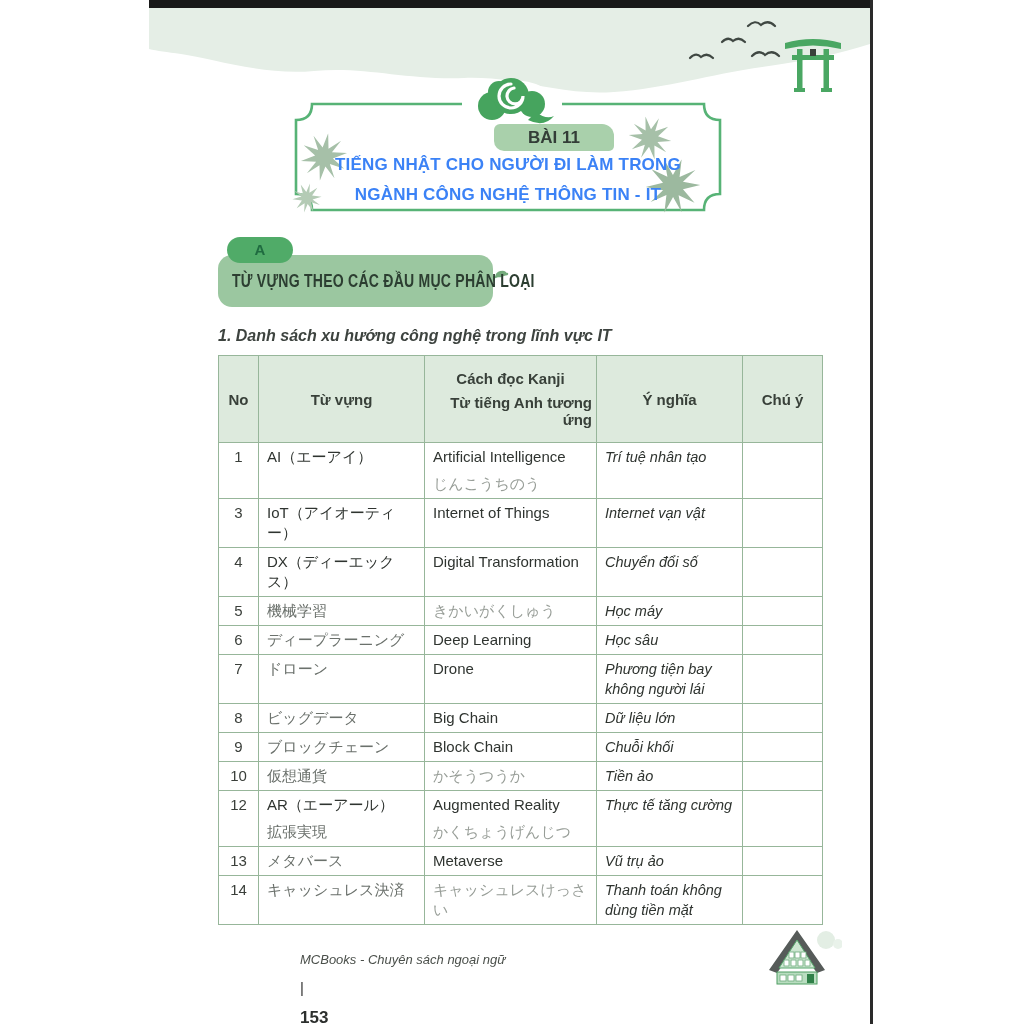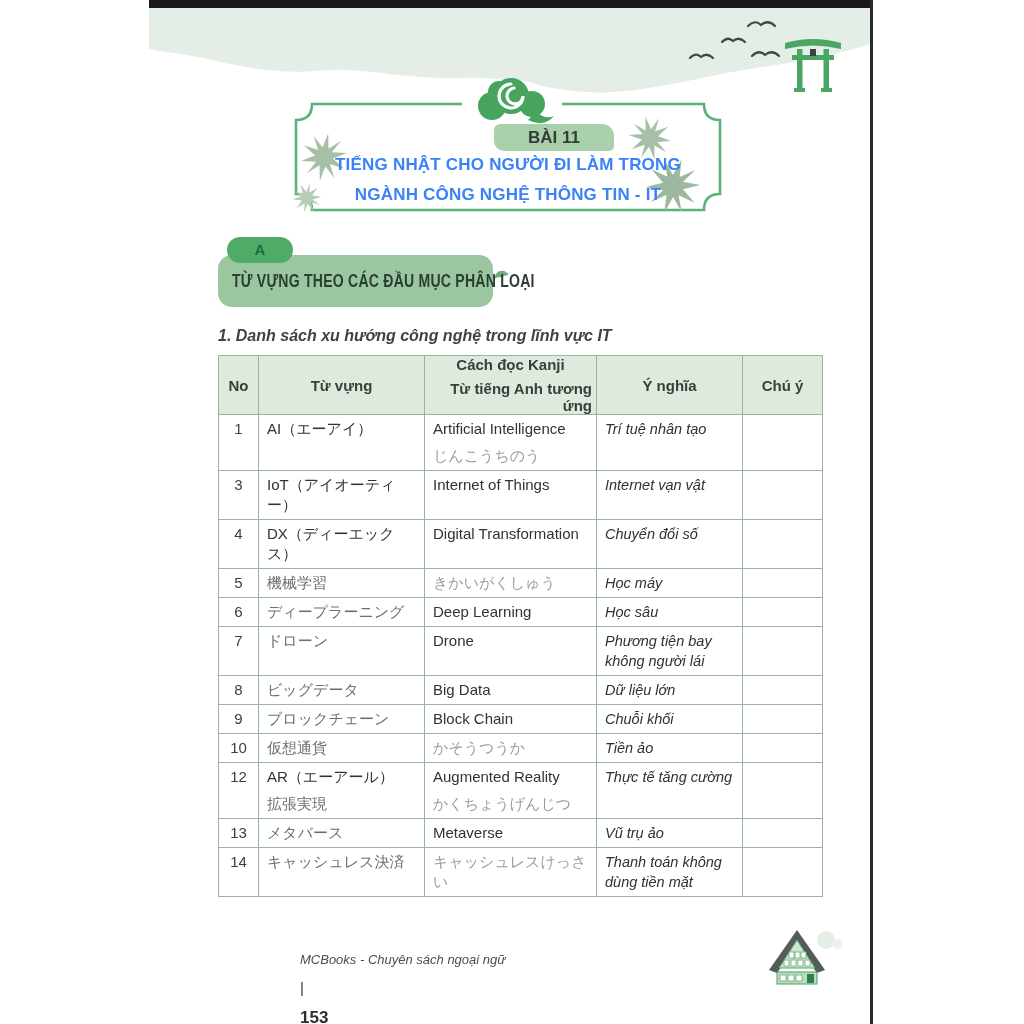--- a/index.html
+++ b/index.html
@@ -28,21 +28,21 @@
     font-size:18px;font-weight:bold;color:#2c3e31;transform:scaleX(.78);transform-origin:left center;
     letter-spacing:.3px;}
 
   .list-title{left:218px;top:327px;font-size:16px;font-weight:bold;color:#3d433f;font-style:italic;}
 
   
   .vocab-table{left:218px;top:355px;}
   table{border-collapse:collapse;table-layout:fixed;width:604px;}
   th,td{border:1.5px solid #97b69a;vertical-align:top;}
   th{background:#ddeadd;font-size:15px;font-weight:600;color:#384039;
-     text-align:center;padding:0 4px;vertical-align:middle;}
+     text-align:center;padding:14px 4px;vertical-align:middle;}
   th .hline2{display:block;margin-top:7px;font-weight:600;text-align:right;}
   td{padding:4px 8px;font-size:15px;line-height:20px;background:#fff;}
   td.c-no{text-align:center;color:#3a3f3a;padding-left:2px;padding-right:2px;}
   .line{display:block;}
   .line:empty{display:none;}
   .line + .line{margin-top:7px;}
   td.c-term .jp{color:#6b716c;}
   td.c-reading .jp{color:#979d97;}
   td.c-meaning{font-style:italic;font-size:14.5px;color:#2e332f;}
 
@@ -244,21 +244,21 @@
       <td class="c-note"></td>
     </tr>
 
     <tr>
       <td class="c-no">8</td>
       <td class="c-term">
         <span class="line cjk-auto jp">ビッグデータ</span>
 
       </td>
       <td class="c-reading">
-        <span class="line cjk-auto">Big Data</span>
+        <span class="line cjk-auto">Big Chain</span>
 
       </td>
       <td class="c-meaning">Dữ liệu lớn</td>
       <td class="c-note"></td>
     </tr>
 
     <tr>
       <td class="c-no">9</td>
       <td class="c-term">
         <span class="line cjk-auto jp">ブロックチェーン</span>

